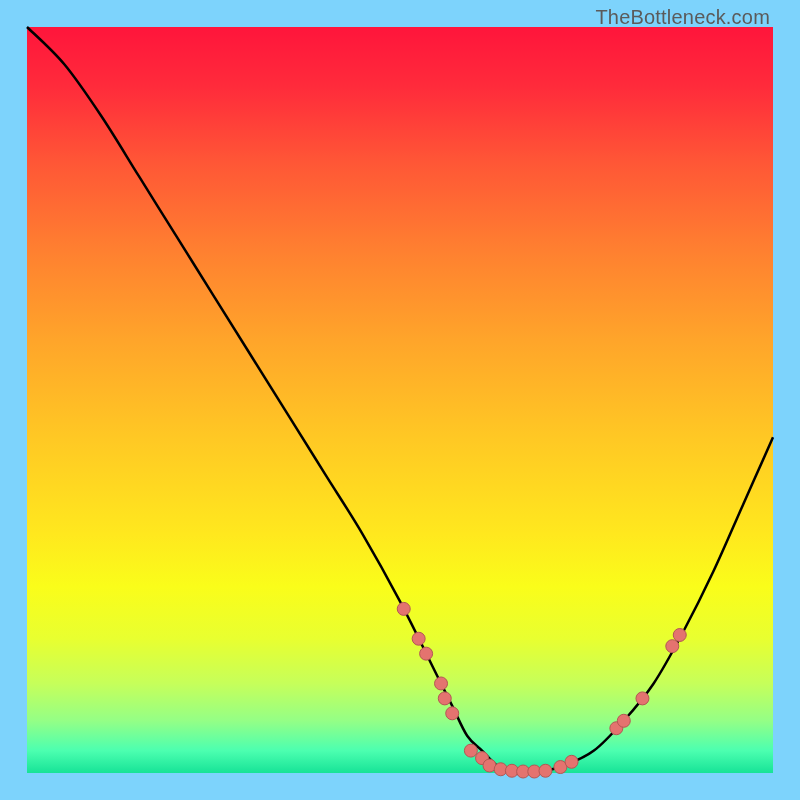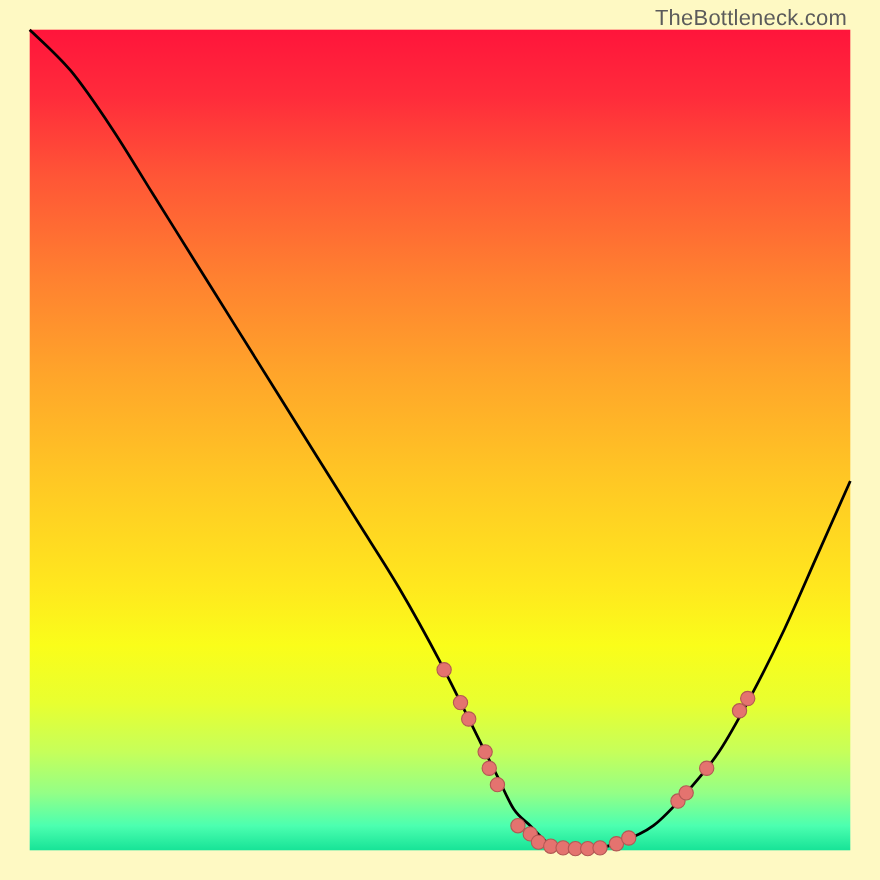--- a/index.html
+++ b/index.html
@@ -1,21 +1,21 @@
 <!DOCTYPE html>
 <html><head>
 <meta charset="utf-8">
 <style>
   * { margin: 0; padding: 0; box-sizing: border-box; }
   html, body { width: 800px; height: 800px; background: #000; overflow: hidden; }
   .frame {
     position: relative;
     width: 800px;
     height: 800px;
-    background: #fef9c3;
+    background: #7dd3fc;
   }
   .plot {
     position: absolute;
     left: 27px;
     top: 27px;
     width: 746px;
     height: 746px;
     background: linear-gradient(to bottom,
       #ff153b 0%,
       #ff2b3b 8%,

